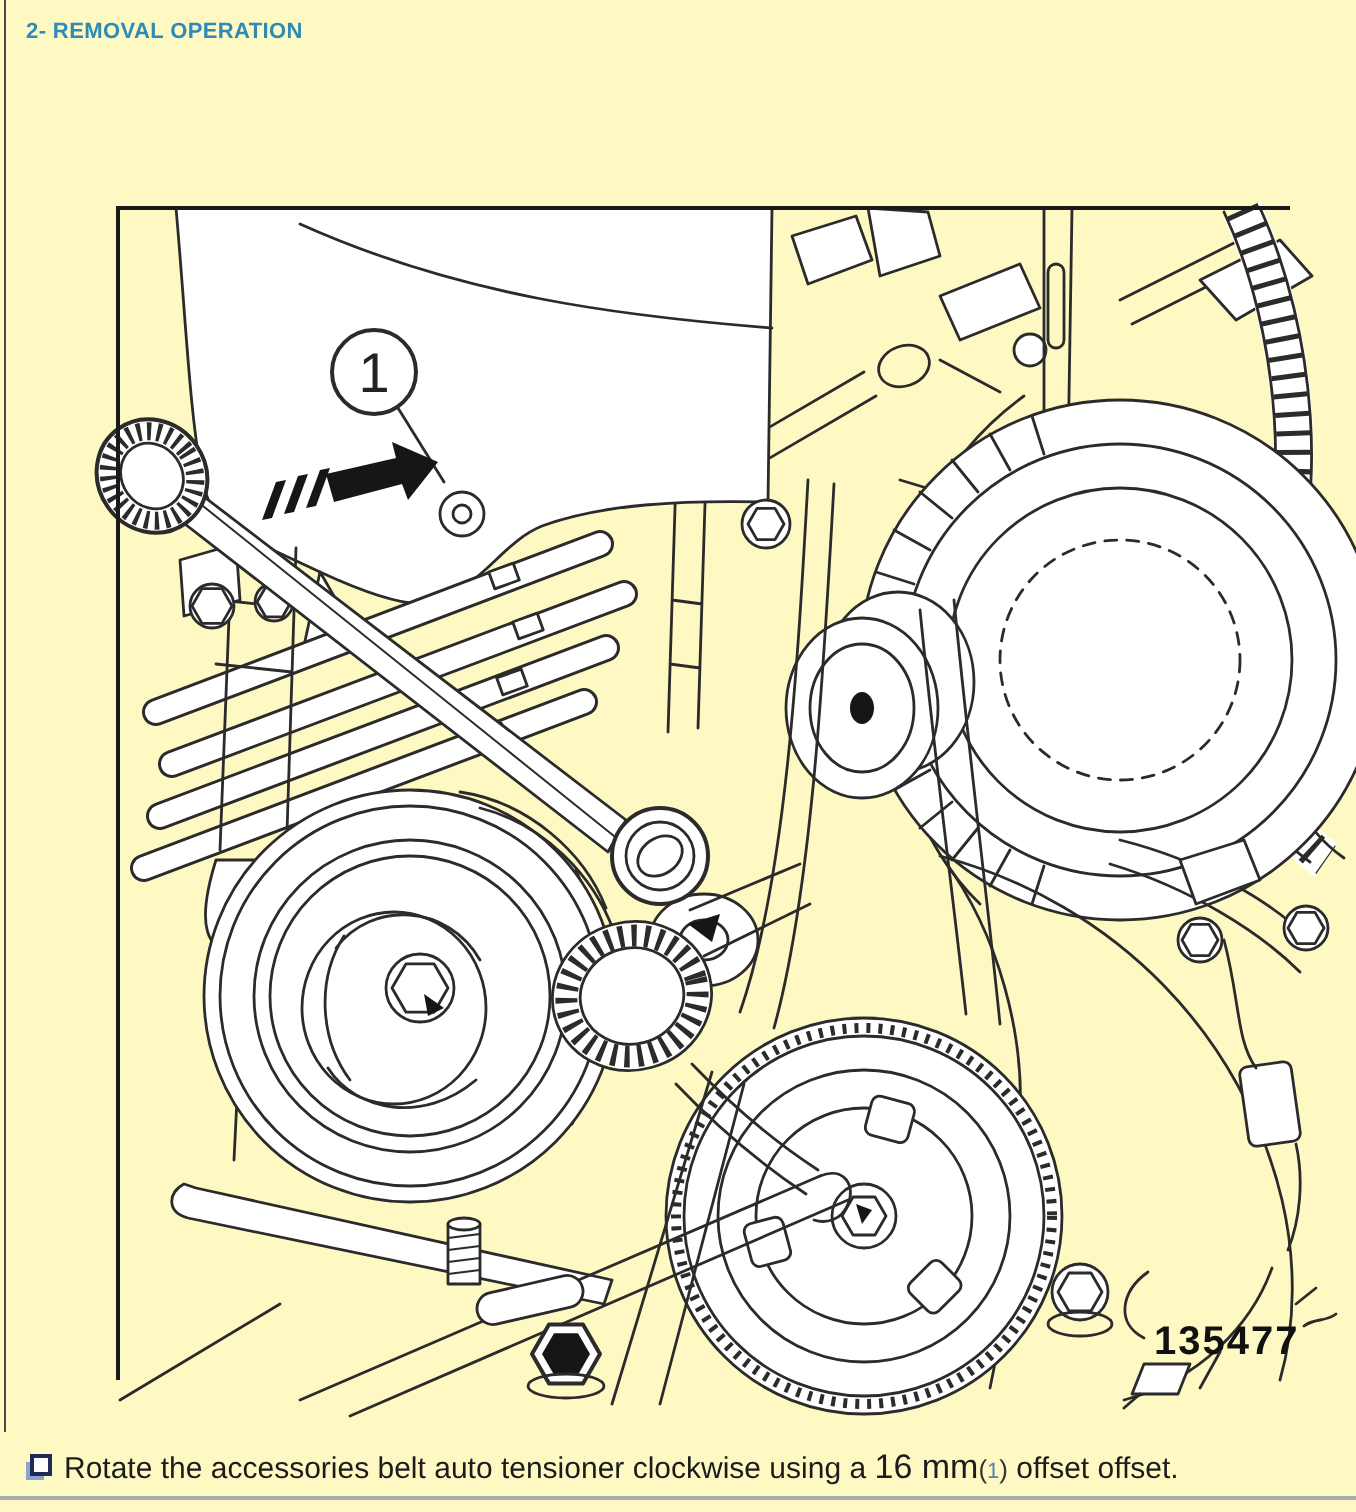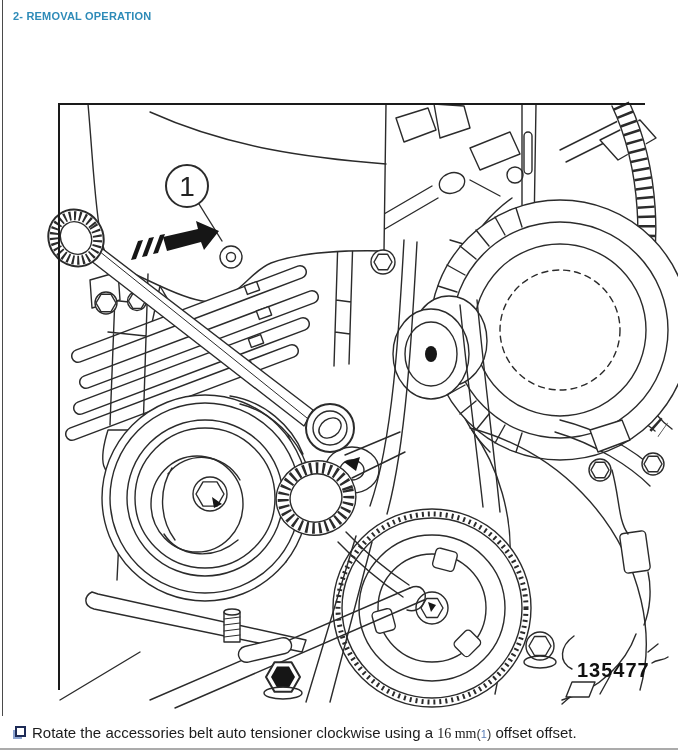--- a/index.html
+++ b/index.html
@@ -1,17 +1,17 @@
 <!DOCTYPE html>
 <html><head>
 <meta charset="utf-8">
 <style>
   html,body{margin:0;padding:0;background:#e8e8e8;}
   .page{
-    position:relative;width:678px;height:756px;background:#ffffff;
+    position:relative;width:678px;height:756px;background:#fef9c3;
     font-family:"Liberation Sans",sans-serif;overflow:hidden;
   }
   .page-left-border{position:absolute;left:2px;top:0;width:1px;height:716px;background:#4a4a4a;}
   .section-heading{
     position:absolute;left:13px;top:10px;margin:0;
     font-size:11px;font-weight:bold;letter-spacing:.2px;color:#2e8bb8;
   }
   .figure{position:absolute;left:0;top:0;margin:0;width:678px;height:756px;}
   svg{position:absolute;left:0;top:0;}
   .ink{stroke:#2b2b2b;fill:none;stroke-width:1.4;stroke-linecap:round;stroke-linejoin:round;}
@@ -21,21 +21,21 @@
   .bold2{stroke-width:2;}
   .callout{font-family:"Liberation Sans",sans-serif;font-size:28px;fill:#222;}
   .partnum{font-family:"Liberation Sans",sans-serif;font-size:20px;font-weight:bold;fill:#111;letter-spacing:1px;}
   .caption{
     position:absolute;left:13px;top:724px;width:655px;
     font-size:15px;color:#1c1c1c;white-space:nowrap;
   }
   .bullet{position:relative;display:inline-block;width:13px;height:13px;margin-right:6px;vertical-align:-1px;}
   .bullet-shadow{position:absolute;left:0;bottom:0;width:9px;height:9px;background:#8ba3d0;}
   .bullet-face{position:absolute;right:0;top:0;width:7px;height:7px;background:#fff;border:2px solid #1d2b56;}
-  .measure{font-size:14px;font-family:Liberation Serif, serif;}
+  .measure{font-size:17px;}
   .paren{font-size:13px;color:#333;}
   .ref{font-size:11px;color:#5b7fb8;}
   .bottom-rule{position:absolute;left:0;top:748px;width:678px;height:2px;background:#ababab;}
 </style>
 </head>
 <body>
 
 <div class="page">
   <div class="page-left-border"></div>
 

